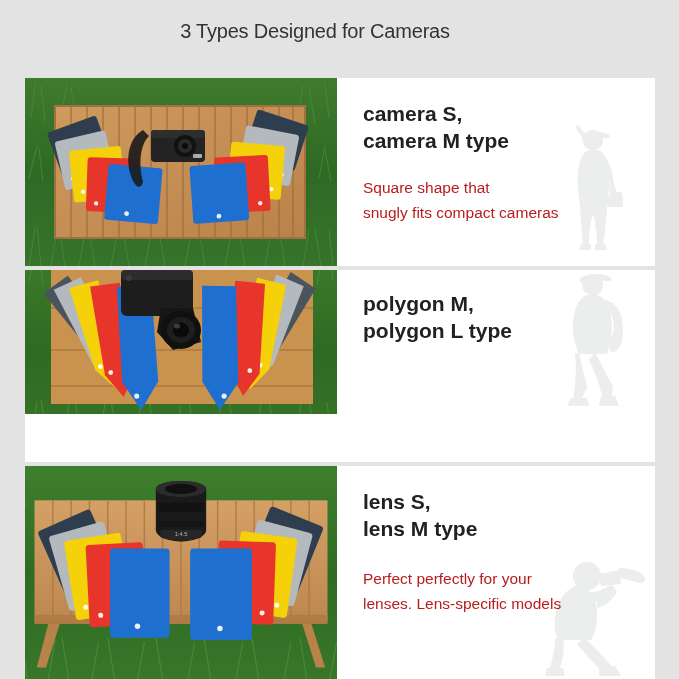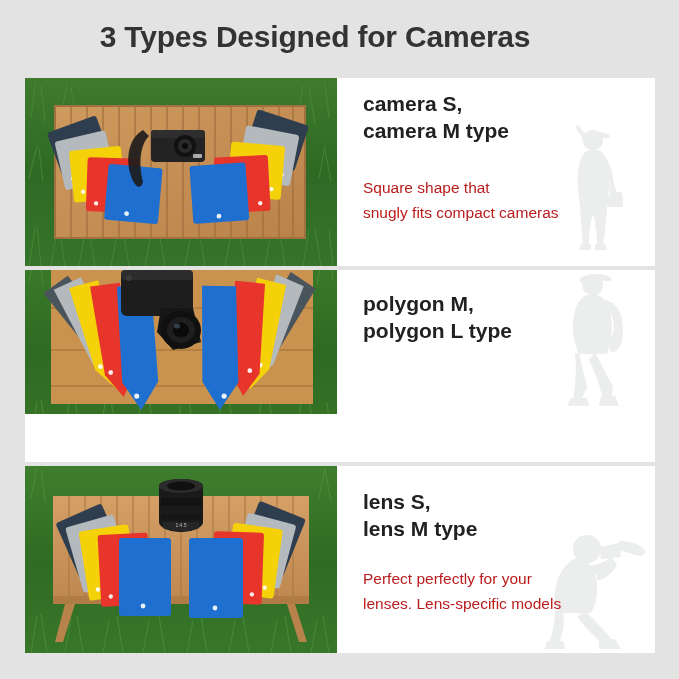--- a/index.html
+++ b/index.html
@@ -18,43 +18,43 @@
     width: 679px;
     height: 679px;
     background: #e3e3e3;
   }
   .headline {
     position: absolute;
     left: 0;
     top: 20px;
     width: 630px;
     text-align: center;
-    font-size: 30px;
-    font-weight: bold;
+    font-size: 20px;
+    font-weight: normal;
     color: #333333;
     letter-spacing: -0.2px;
     font-family: "Liberation Sans", sans-serif;
   }
   .card {
     position: absolute;
     left: 25px;
     top: 78px;
     width: 630px;
     height: 575px;
     background: #ffffff;
   }
   .row {
     position: absolute;
     left: 0;
     width: 630px;
     background: #ffffff;
   }
   .row-1 { top: 0px;   height: 188px; }
   .row-2 { top: 192px; height: 144px; }
-  .row-3 { top: 388px; height: 187px; }
+  .row-3 { top: 388px; height: 214px; }
   .divider {
     position: absolute;
     left: 0;
     width: 630px;
     height: 4px;
     background: #e3e3e3;
   }
   .div-1 { top: 188px; }
   .div-2 { top: 384px; }
   .photo {
@@ -81,21 +81,21 @@
     bottom: 0;
     opacity: 1;
     pointer-events: none;
   }
   .sil-1 { width: 78px; height: 140px; bottom: 6px; right: 18px; }
   .sil-2 { width: 86px; height: 150px; bottom: 2px; right: 14px; }
   .sil-3 { width: 104px; height: 136px; bottom: 4px; right: 6px; }
   .title {
     position: absolute;
     left: 26px;
-    top: 12px;
+    top: 22px;
     font-size: 21px;
     line-height: 27px;
     font-weight: bold;
     color: #212121;
     white-space: pre-line;
     z-index: 3;
   }
   .row-2 .title { top: 20px; }
   .row-3 .title { top: 22px; }
   .desc {

